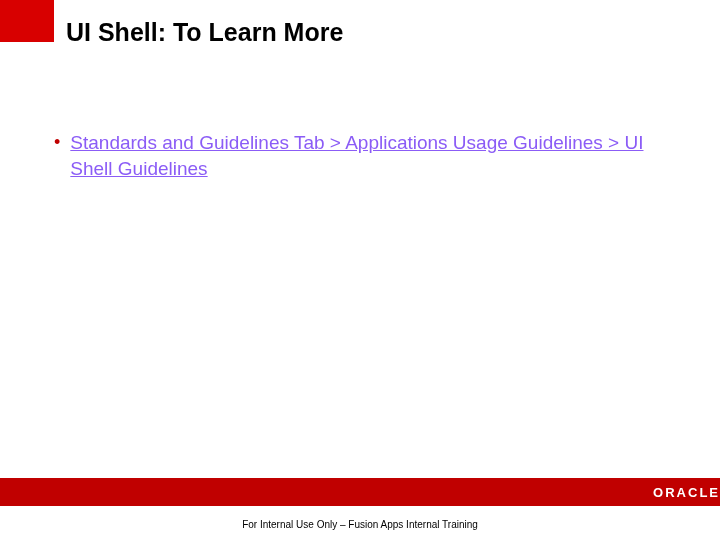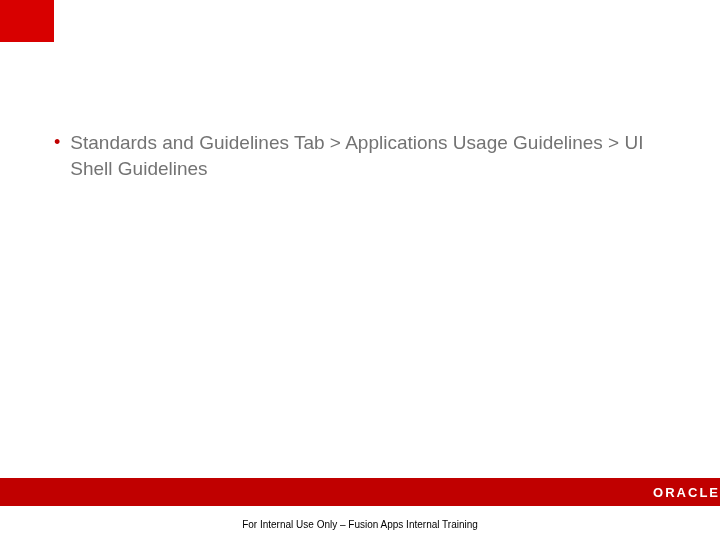--- a/index.html
+++ b/index.html
@@ -48,22 +48,23 @@
     }
     .bullet-dot {
       color: #c00000;
       font-size: 18px;
       line-height: 24px;
       margin-right: 10px;
       flex-shrink: 0;
     }
     .bullet-text {
       font-size: 19px;
-      color: #737373;
+      color: #8b5cf6;
       line-height: 26px;
+      text-decoration: underline;
     }
     .footer-bar {
       position: absolute;
       bottom: 34px;
       left: 0;
       width: 100%;
       height: 28px;
       background: #c00000;
       display: flex;
       justify-content: flex-end;
@@ -84,20 +85,21 @@
       text-align: center;
       font-size: 10px;
       color: #000000;
     }
   </style>
 </head>
 <body>
 
 <div class="header-area">
   <div class="red-square"></div>
+  <div class="slide-title">UI  Shell: To Learn More</div>
 </div>
 
 <div class="content-area">
   <div class="bullet-row">
     <span class="bullet-dot">•</span>
     <span class="bullet-text">Standards and Guidelines Tab &gt; Applications Usage Guidelines &gt; UI Shell Guidelines</span>
   </div>
 </div>
 
 <div class="footer-bar">

